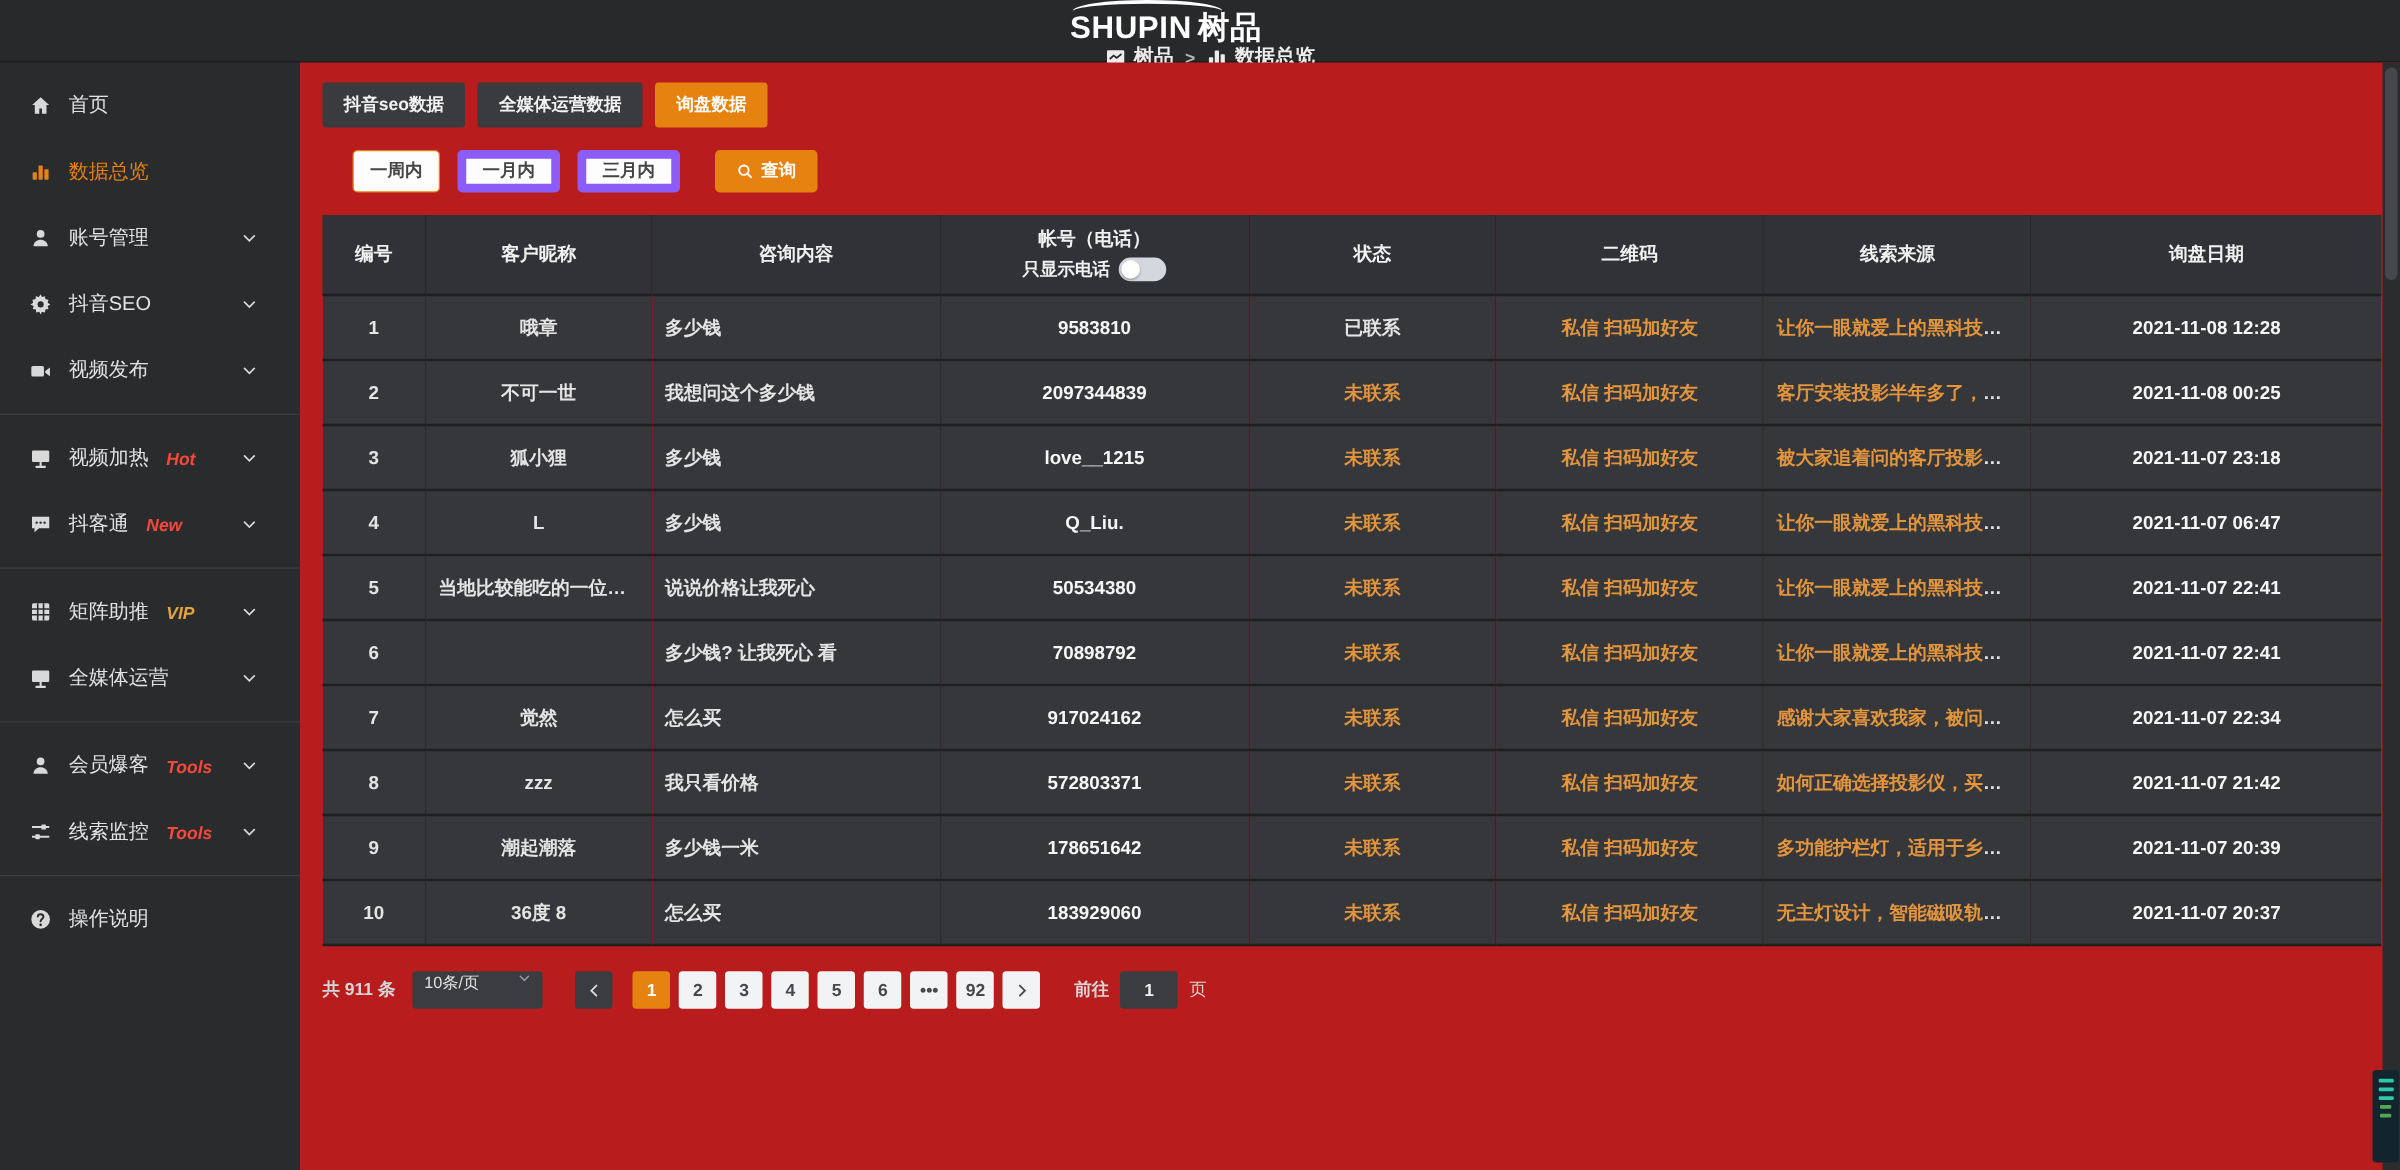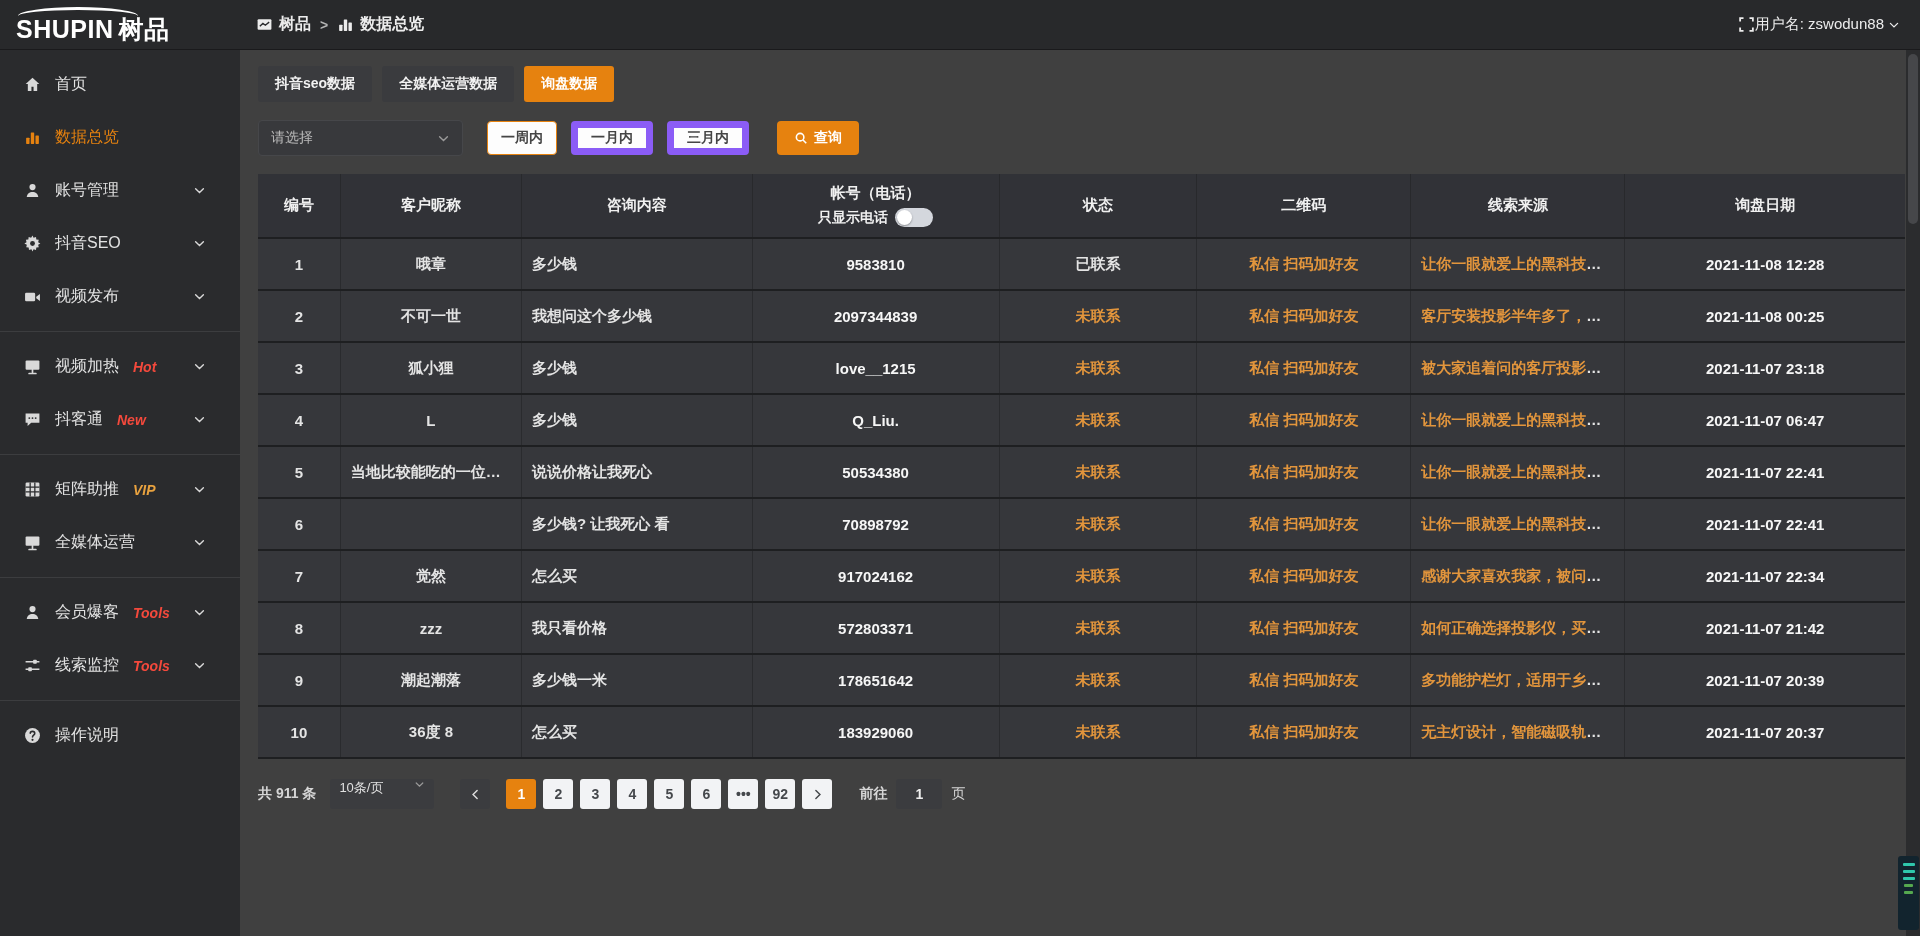--- a/index.html
+++ b/index.html
@@ -3,21 +3,21 @@
 <meta charset="utf-8">
 <style>
   * { margin:0; padding:0; box-sizing:border-box; }
   html,body { width:1920px; height:936px; overflow:hidden; background:#1e1f21;
     font-family:"Liberation Sans","DejaVu Sans",sans-serif; }
   .app { position:relative; width:1920px; height:936px; display:grid;
     grid-template-rows:50px 1fr; grid-template-columns:240px 1fr; }
 
   
   .header { grid-area:1/1/2/3; background:#28292b; display:flex; align-items:center;
-    border-bottom:1px solid #1a1a1c; }
+    border-bottom:1px solid #1a1a1c;flex-direction:column; }
   .logo { width:240px; padding-left:16px; display:flex; flex-direction:column; cursor:pointer; }
   .logo-arc { width:120px; height:9px; border-top:3px solid #fff;
     border-radius:50% 50% 0 0 / 100% 100% 0 0; margin-left:2px; }
   .logo-text { font-size:25px; font-weight:800; color:#fff; letter-spacing:.5px; line-height:1.05; }
   .logo-cn { margin-left:5px; }
   .breadcrumb { display:flex; align-items:center; gap:9px; color:#ececec; font-size:16px;
     font-weight:600; margin-left:16px; }
   .crumb { display:flex; align-items:center; gap:6px; cursor:pointer; }
   .crumb-sep { color:#b5b5b5; font-size:14px; }
   .header-right { margin-left:auto; display:flex; align-items:center; 
@@ -36,21 +36,21 @@
   .side-item .icon { margin-right:14px; color:#d9d9d9; }
   .side-item.active { color:#e6820f; }
   .side-item.active .icon { color:#e6820f; }
   .side-label { white-space:nowrap; }
   .side-badge { font-style:italic; font-weight:bold; font-size:14px; margin-left:14px; }
   .side-chevron { margin-left:auto; color:#c0c0c0; width:13px; height:13px; }
   .side-divider { height:1px; background:#3c3d3f; margin:8px 0; }
 
   
   .main { grid-area:2/2/3/3; display:flex; flex-direction:column;
-    padding:0 15px 0 18px; overflow:hidden; background:#404040; }
+    padding:0 15px 0 18px; overflow:hidden; background:#b91c1c; }
   .tabs { display:flex; gap:10px; margin-top:16px; }
   .tab { height:36px; padding:0 17px; background:#3a3b3e; color:#f2f2f2; font-size:14px;
     font-weight:600; border:none; border-radius:3px; display:flex; align-items:center; cursor:pointer; }
   .tab.active { background:#e6820f; color:#fff; }
 
   .filter-row { display:flex; align-items:center; margin-top:18px; }
   .select { width:205px; height:36px; background:#38393c; border:1px solid #46474a;
     border-radius:4px; display:flex; align-items:center; justify-content:space-between;
     padding:0 12px; color:#b9b9b9; font-size:14px; cursor:pointer; }
   .select .icon { color:#9a9a9a; width:13px; height:13px; }
@@ -338,28 +338,20 @@
 
   <div class="main">
 
     <div class="tabs" id="tabs">
         <button class="tab">抖音seo数据</button>
         <button class="tab">全媒体运营数据</button>
         <button class="tab active">询盘数据</button>
       </div>
 
     <div class="filter-row">
-      <div class="select">
-        <span>请选择</span>
-        <span class="icon" id="select-chevron">
-            <svg viewBox="0 0 16 16" fill="none" stroke="currentColor" stroke-width="1.7" stroke-linecap="round">
-              <path d="M3.2 5.8 8 10.6l4.8-4.8"></path>
-            </svg>
-          </span>
-      </div>
       <div class="range-group" id="range-buttons">
           <button class="range-btn active">一周内</button>
           <button class="range-btn">一月内</button>
           <button class="range-btn">三月内</button>
         </div>
       <button class="btn-search">
         <span class="icon" id="search-icon">
             <svg viewBox="0 0 16 16" fill="none" stroke="currentColor" stroke-width="1.8">
               <circle cx="7" cy="7" r="4.3"></circle>
               <path d="M10.3 10.3 14 14"></path>

